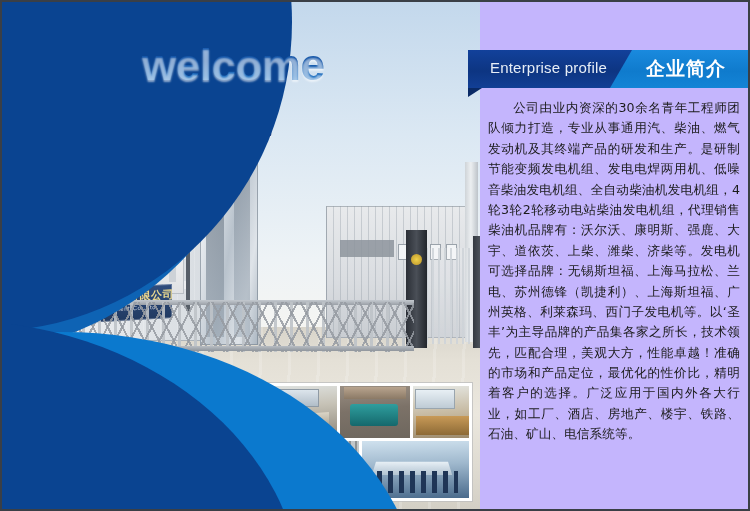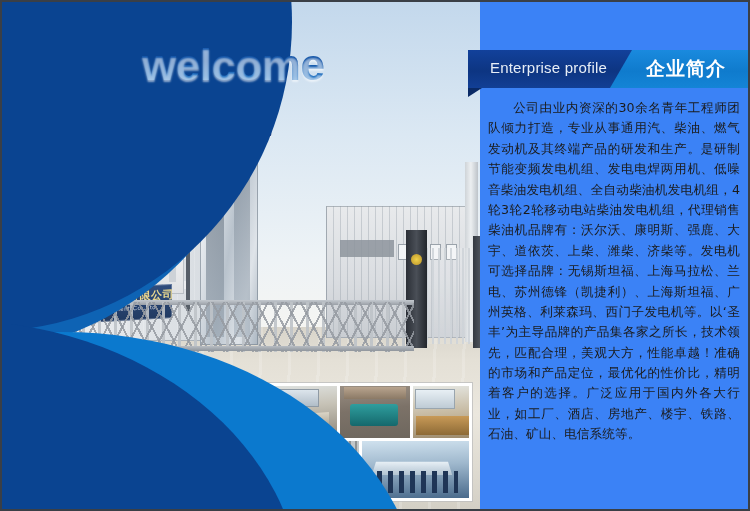--- a/index.html
+++ b/index.html
@@ -224,21 +224,21 @@
   .ph-wh::before{content:"";position:absolute;left:0;top:0;width:100%;height:22px;background:repeating-linear-gradient(90deg,#c3c7c9 0 4px,#8e9294 4px 6px);}
   .ph-wh::after{content:"";position:absolute;left:4px;top:28px;width:82px;height:16px;
     background:repeating-linear-gradient(90deg,#3f6fb0 0 7px,#d8853c 7px 14px,#4d9e63 14px 21px,#cfcfcf 21px 28px);}
   .ph-conf{flex:1 1 auto;background:linear-gradient(178deg,#cfe1ee 0%,#9fb8cd 42%,#4a6b8c 100%);}
   .ph-conf::before{content:"";position:absolute;left:12px;top:20px;width:76px;height:14px;background:linear-gradient(180deg,#e8f0f6,#b3c4d2);transform:perspective(40px) rotateX(18deg);}
   .ph-conf::after{content:"";position:absolute;left:4px;top:30px;width:92px;height:22px;
     background:repeating-linear-gradient(90deg,#1f3556 0 5px,transparent 5px 11px);}
 
   
   .right-panel{
-    position:absolute;left:478px;top:0;width:268px;height:507px;background:#3b82f6;
+    position:absolute;left:478px;top:0;width:268px;height:507px;background:#c4b5fd;
   }
   .tab-wrap{
     position:absolute;left:-12px;top:48px;width:280px;height:38px;
   }
   .tab-en{
     position:absolute;left:0;top:0;width:170px;height:38px;
     background:linear-gradient(180deg,#12419b 0%,#0d3582 55%,#123f95 100%);
     clip-path:polygon(0 0,170px 0,148px 38px,0 38px);
   }
   .tab-en span{

